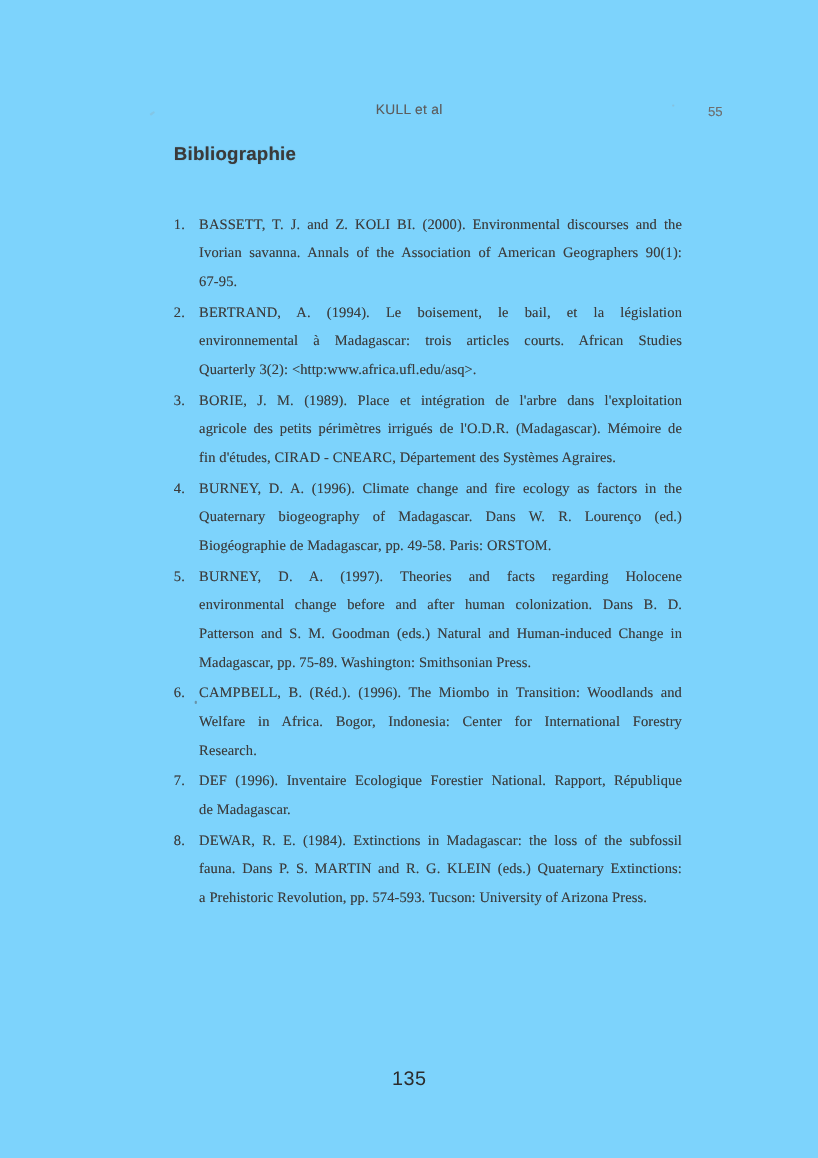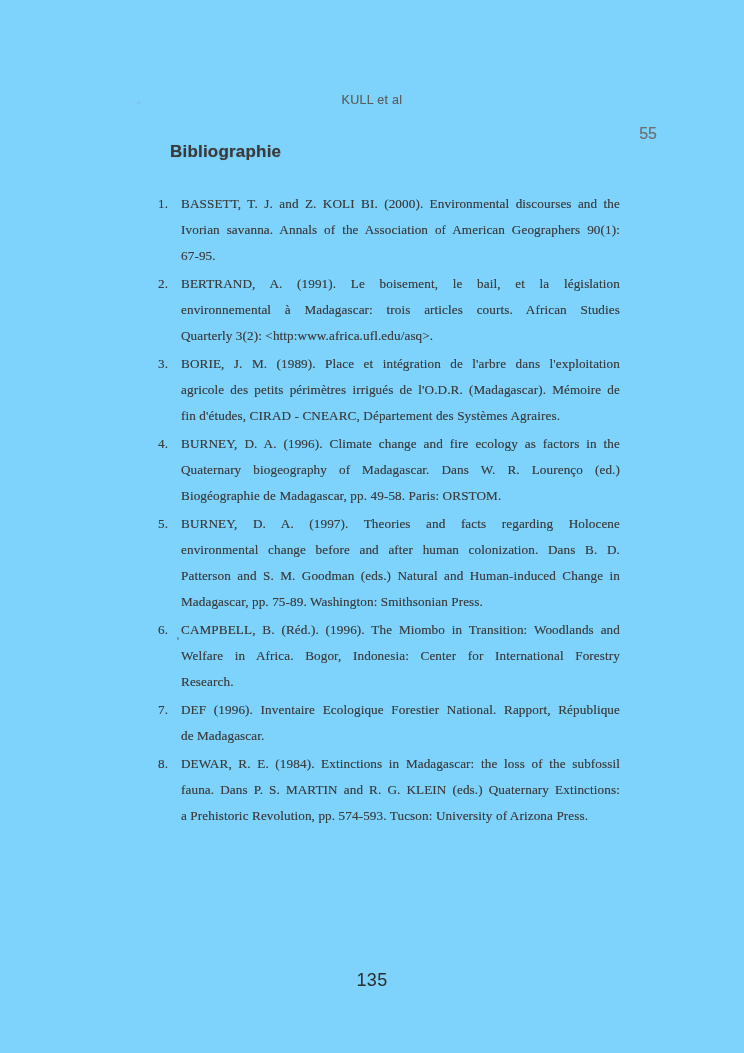--- a/index.html
+++ b/index.html
@@ -31,30 +31,29 @@
   }
   .running-title {
     display: block;
     text-align: center;
     letter-spacing: 0.3px;
   }
   .header-page-number {
     position: absolute;
     top: 1px;
     right: 87px;
-    font-size: 16px;
+    font-size: 12px;
     color: #6f6f6f;
-    margin-top: 31px;
   }
   
   .section-title {
     position: absolute;
     left: 158px;
     top: 130px;
-    margin: 12px;
+    margin: 0;
     font-family: "Liberation Sans", sans-serif;
     font-weight: bold;
     font-size: 17px;
     letter-spacing: 0.2px;
     color: #3a3a3a;
     text-shadow: 0 0 0.8px rgba(58,58,58,0.55);
   }
   
   .ref-list {
     position: absolute;
@@ -129,21 +128,21 @@
     <span class="ref-num">1.</span>
     <div class="ref-body">
           <div class="ref-line justified">BASSETT, T. J. and Z. KOLI BI. (2000). Environmental discourses and the</div>
           <div class="ref-line justified">Ivorian savanna. Annals of the Association of American Geographers 90(1):</div>
           <div class="ref-line">67-95.</div>
         </div>
   </li>
       <li class="ref-item">
     <span class="ref-num">2.</span>
     <div class="ref-body">
-          <div class="ref-line justified">BERTRAND, A. (1991). Le boisement, le bail, et la législation</div>
+          <div class="ref-line justified">BERTRAND, A. (1994). Le boisement, le bail, et la législation</div>
           <div class="ref-line justified">environnemental à Madagascar: trois articles courts. African Studies</div>
           <div class="ref-line">Quarterly 3(2): &lt;http:www.africa.ufl.edu/asq&gt;.</div>
         </div>
   </li>
       <li class="ref-item">
     <span class="ref-num">3.</span>
     <div class="ref-body">
           <div class="ref-line justified">BORIE, J. M. (1989). Place et intégration de l'arbre dans l'exploitation</div>
           <div class="ref-line justified">agricole des petits périmètres irrigués de l'O.D.R. (Madagascar). Mémoire de</div>
           <div class="ref-line">fin d'études, CIRAD - CNEARC, Département des Systèmes Agraires.</div>

